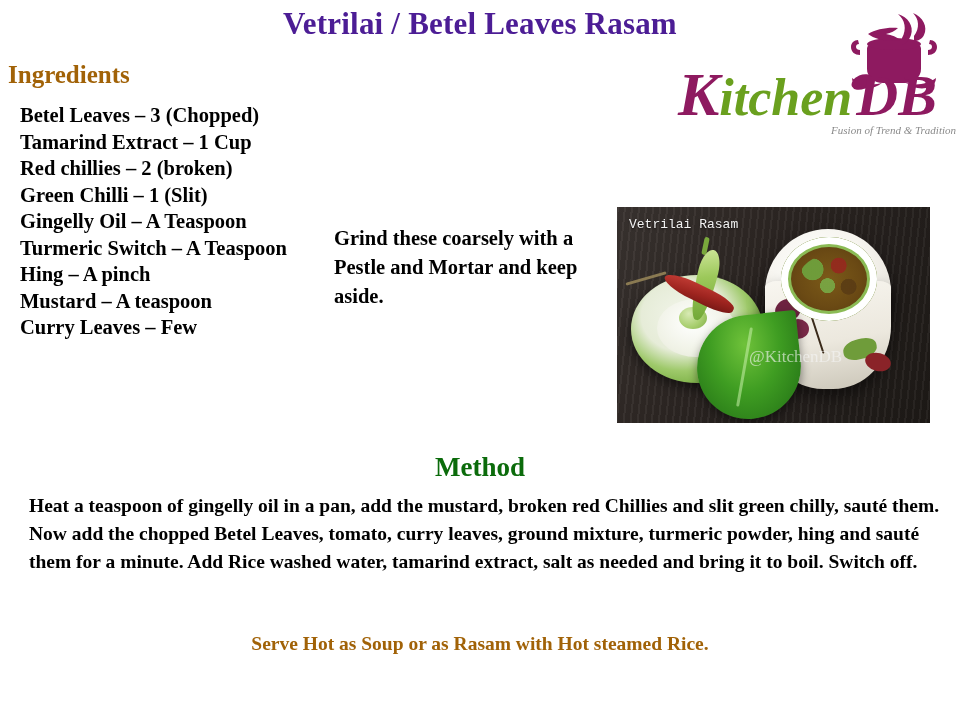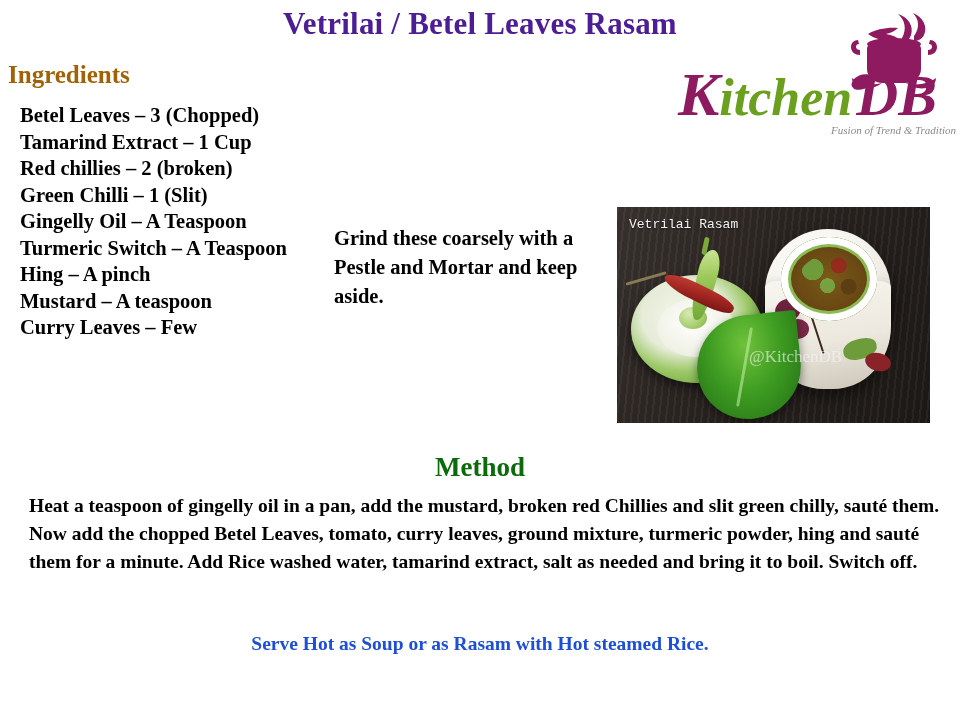--- a/index.html
+++ b/index.html
@@ -366,21 +366,21 @@
   }
   .method-serve {
     position: absolute;
     top: 630px;
     left: 22px;
     width: 916px;
     text-align: center;
     font-size: 19.5px;
     line-height: 28px;
     font-weight: bold;
-    color: #1d4ed8;
+    color: #a16207;
   }
 </style>
 </head>
 <body>
 
 <div class="title">Vetrilai / Betel Leaves Rasam</div>
 
 <div class="logo">
   <svg class="logo-pot" viewBox="0 0 112 84">
     <g fill="#8e1a60">

